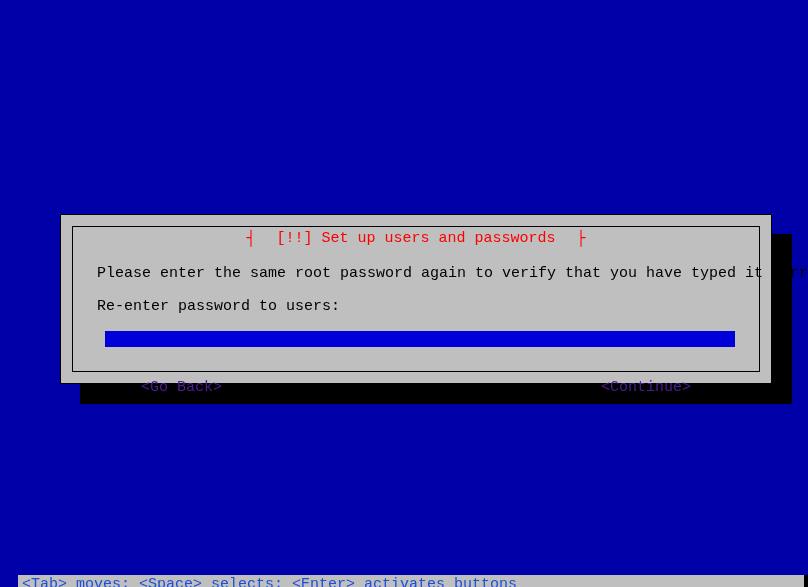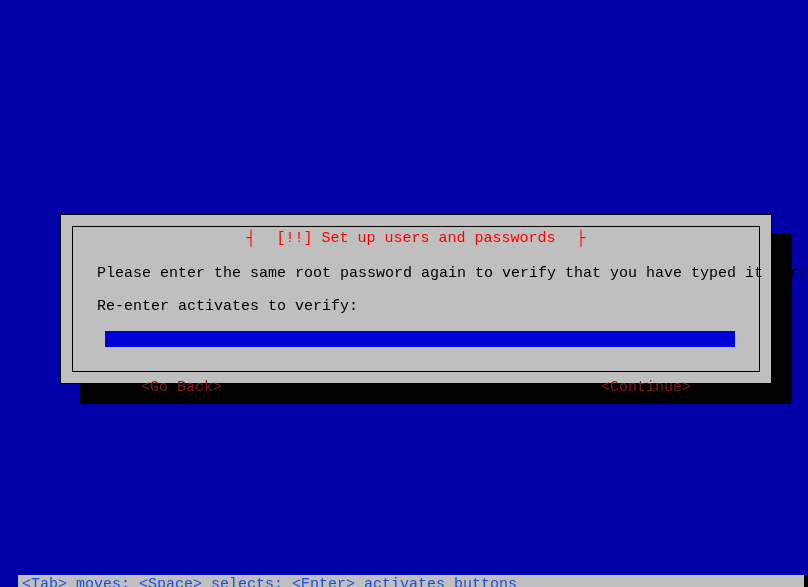--- a/index.html
+++ b/index.html
@@ -74,21 +74,21 @@
       margin-left: 14px;
       margin-right: 6px;
       height: 16px;
       background-color: #0000d8;
       margin-bottom: 26px;
     }
     .button-row {
       display: flex;
       justify-content: space-between;
       padding: 0 38px 0 38px;
-      color: #7f1d1d;
+      color: #4c1d95;
     }
     .button {
       cursor: pointer;
     }
     .status-bar {
       position: absolute;
       left: 0;
       bottom: 0;
       width: 100%;
       background-color: #bfbfbf;
@@ -112,21 +112,21 @@
 
 <div class="dialog-shadow"></div>
 
 <div class="dialog">
   <div class="dialog-inner">
     <div class="dialog-title-wrap">
       <span class="dialog-title"><span>┤ </span><span>[!!] Set up users and passwords</span><span> ├</span></span>
     </div>
     <div class="dialog-content">
       <div class="instruction-text">Please enter the same root password again to verify that you have typed it correctly.</div>
-      <div class="prompt-text">Re-enter activates to verify:</div>
+      <div class="prompt-text">Re-enter password to users:</div>
       <div class="password-field"></div>
       <div class="button-row">
         <span class="button">&lt;Go Back&gt;</span>
         <span class="button">&lt;Continue&gt;</span>
       </div>
     </div>
   </div>
 </div>
 
 <div class="status-bar">&lt;Tab&gt; moves; &lt;Space&gt; selects; &lt;Enter&gt; activates buttons</div>

